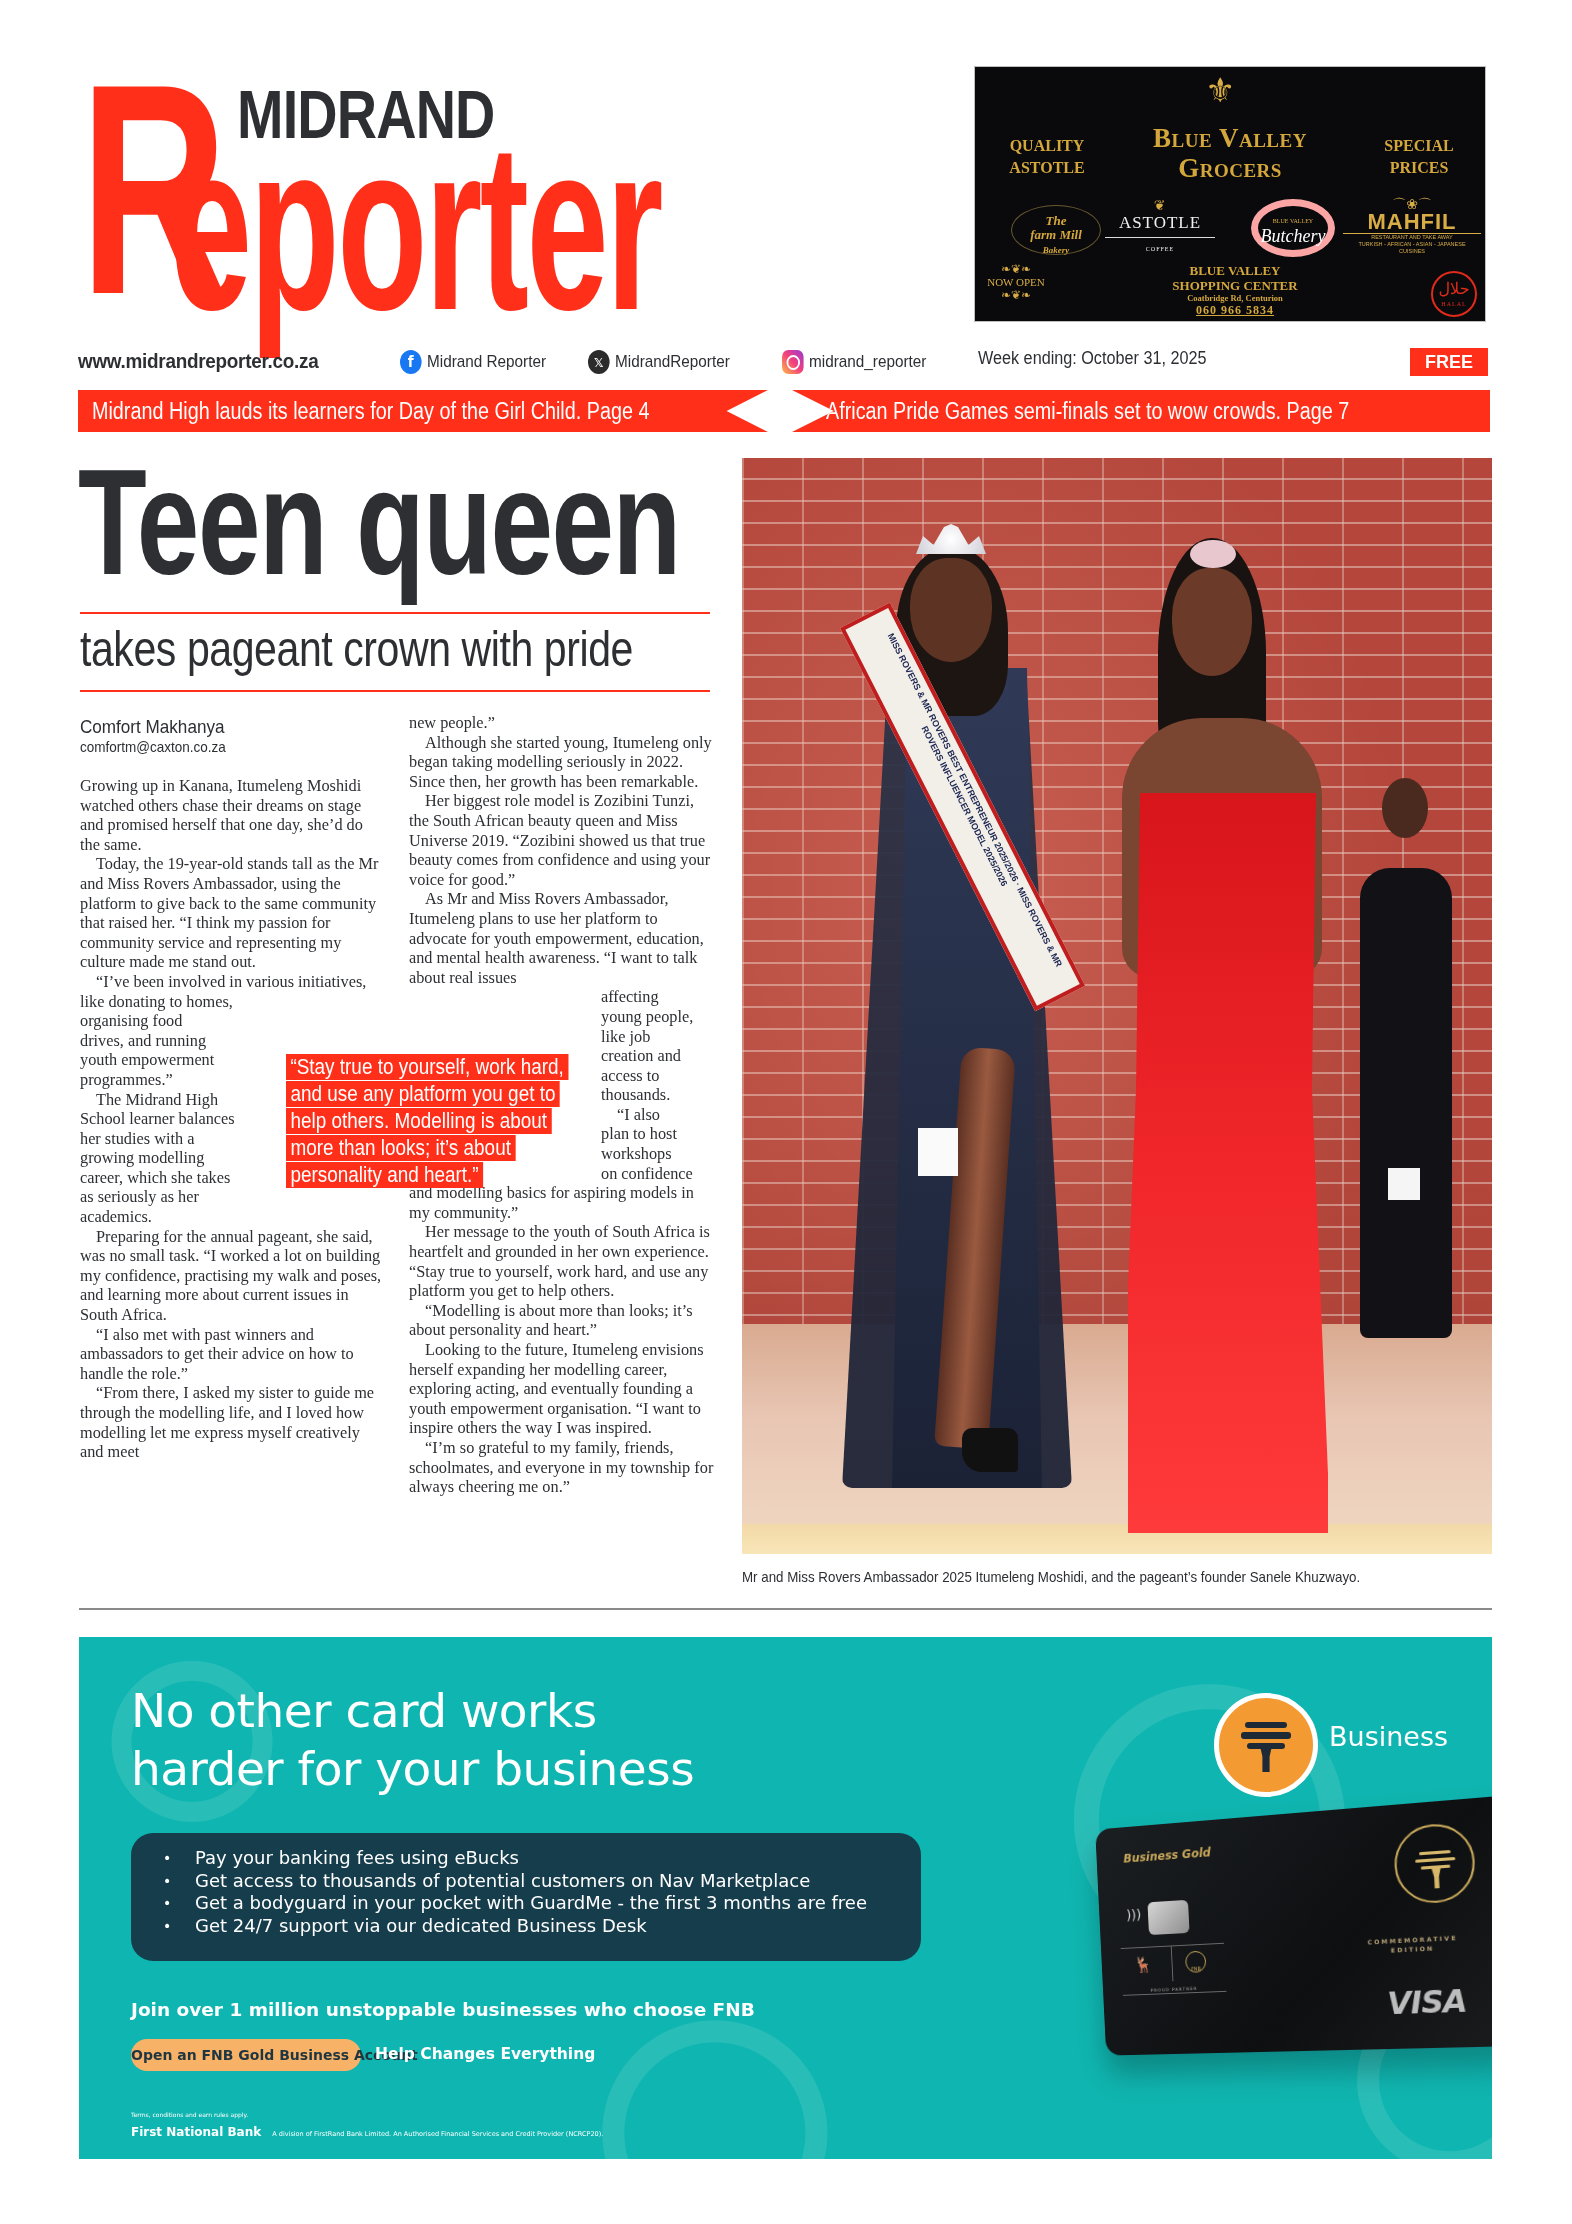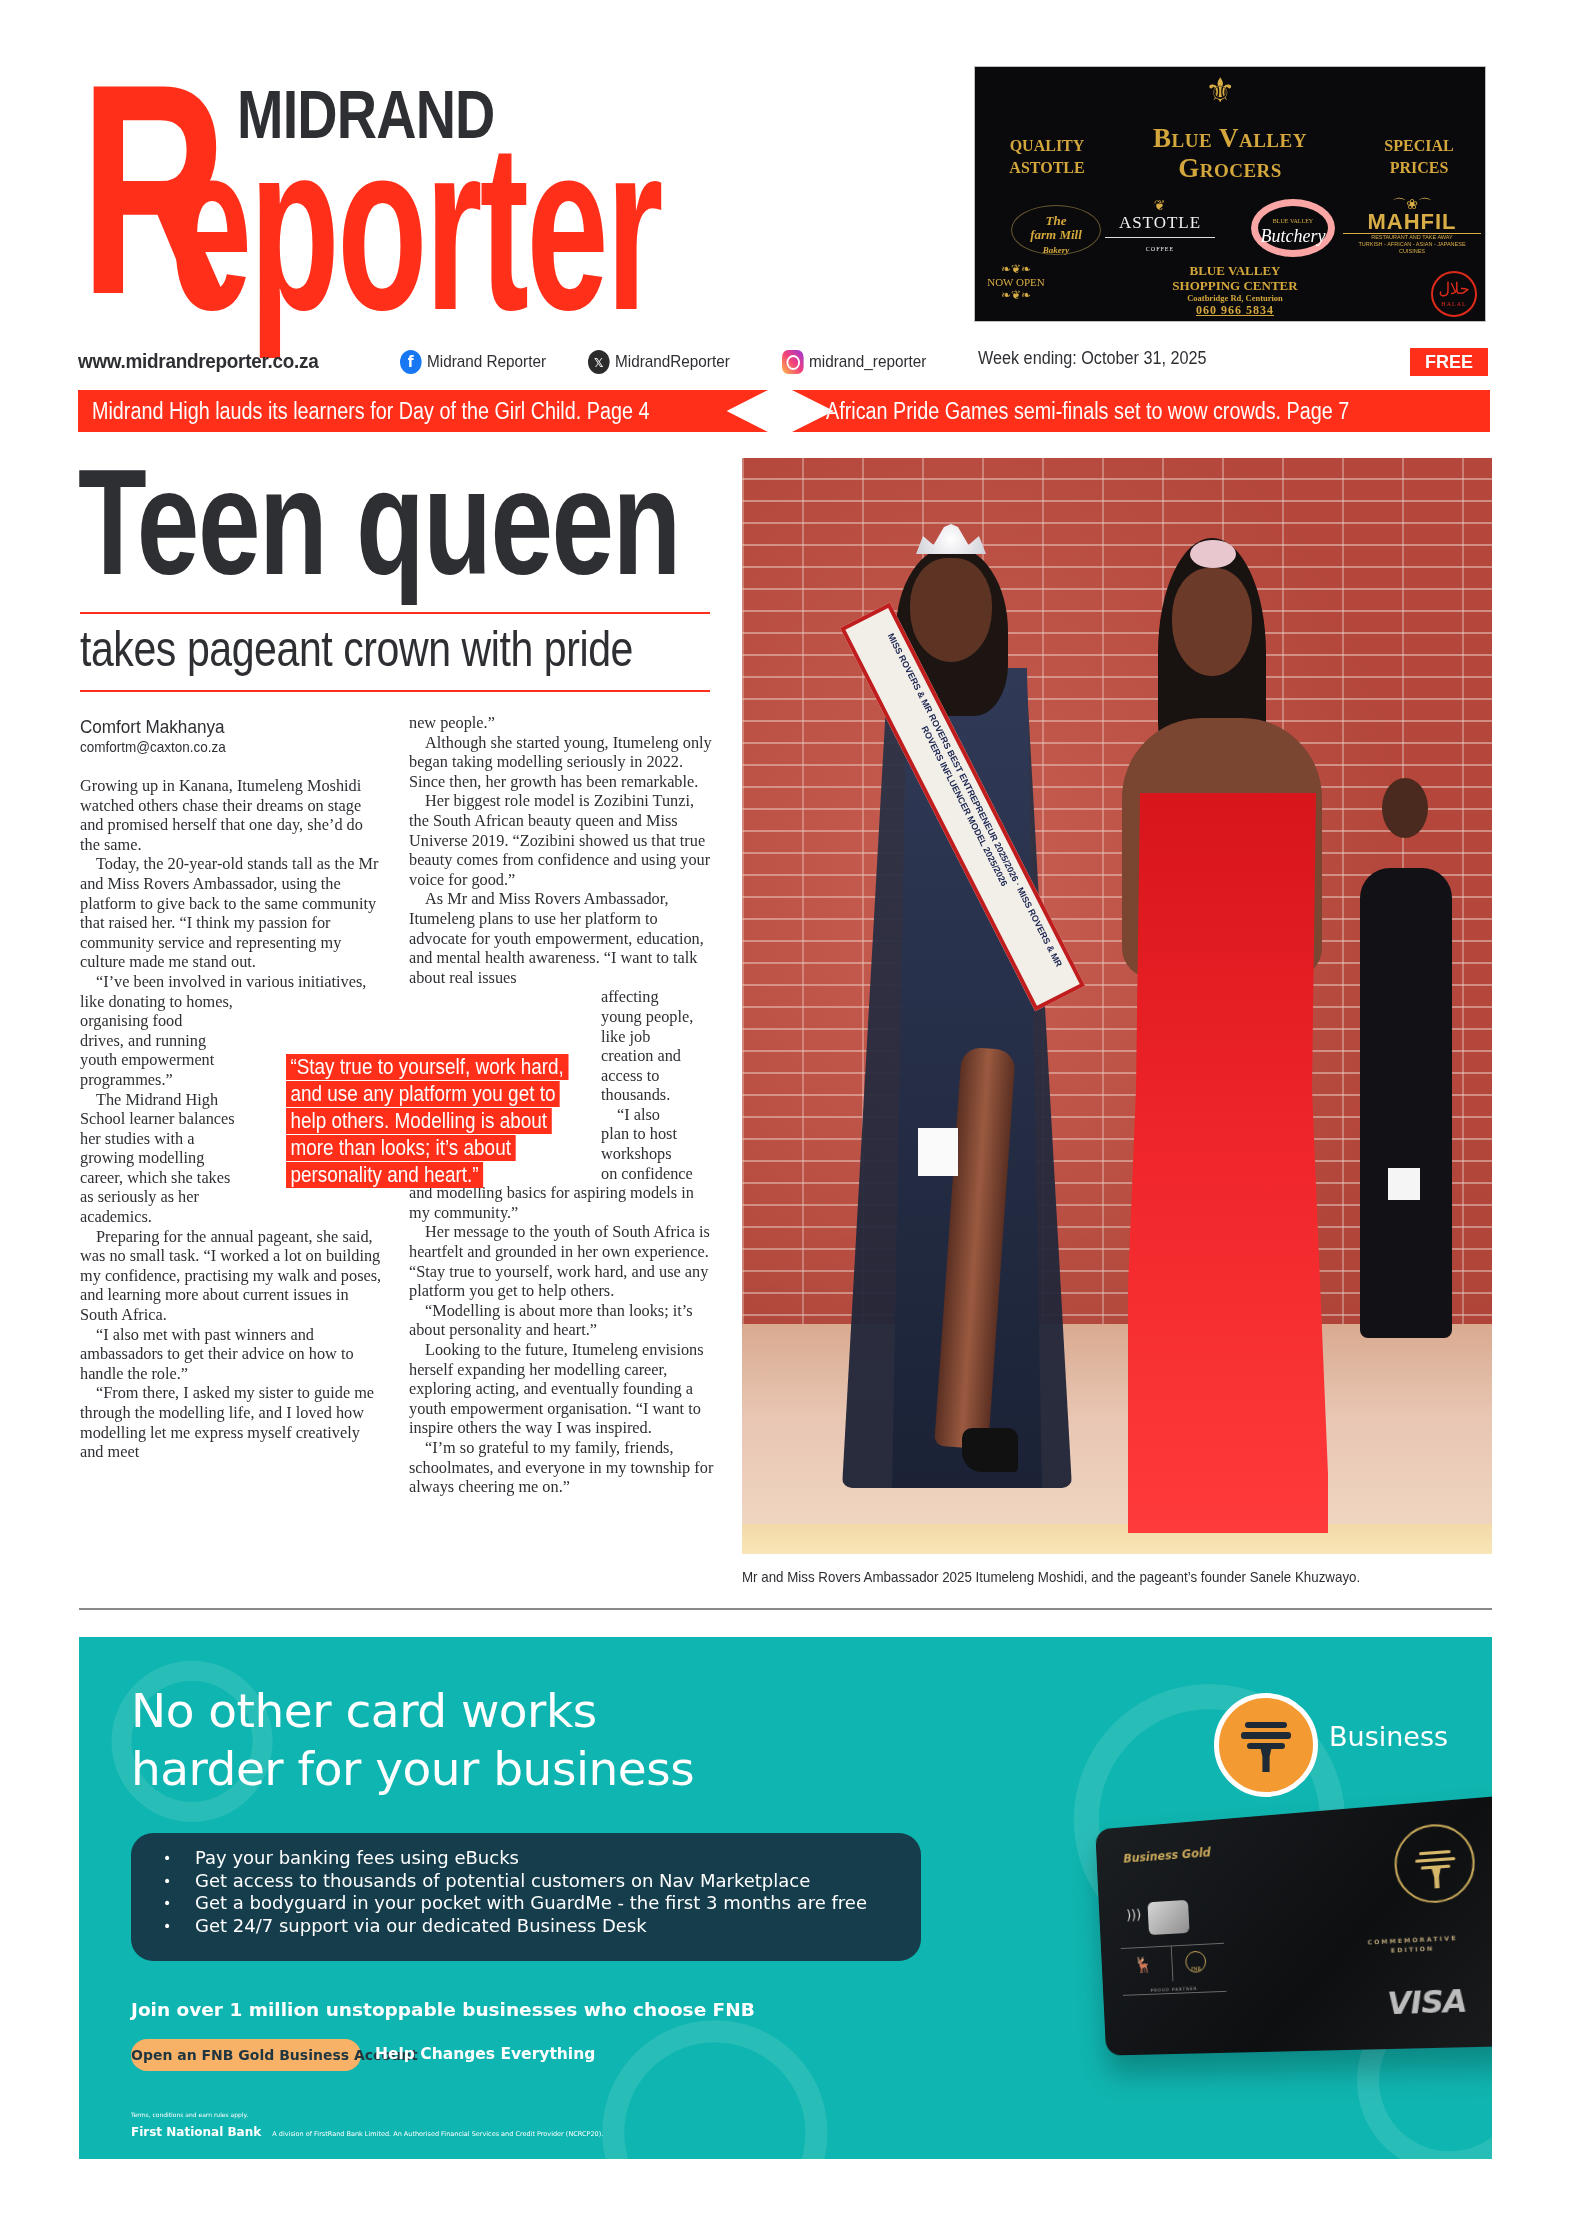--- a/index.html
+++ b/index.html
@@ -294,21 +294,21 @@
 <div class="subhead">takes pageant crown with pride</div>
 <div class="rule-red" style="top:690px"></div>
 
 <div class="byline">
   <span class="name">Comfort Makhanya</span>
   <span class="email">comfortm@caxton.co.za</span>
 </div>
 
 <div class="col col1">
   <p class="noindent">Growing up in Kanana, Itumeleng Moshidi watched others chase their dreams on stage and promised herself that one day, she’d do the same.</p>
-  <p>Today, the 20-year-old stands tall as the Mr and Miss Rovers Ambassador, using the platform to give back to the same community that raised her. “I think my passion for community service and representing my culture made me stand out.</p>
+  <p>Today, the 19-year-old stands tall as the Mr and Miss Rovers Ambassador, using the platform to give back to the same community that raised her. “I think my passion for community service and representing my culture made me stand out.</p>
   <p>“I’ve been involved in various initiatives, like donating to homes,</p>
   <div style="width:190px">
     <div>organising food</div>
     <div>drives, and running</div>
     <div>youth empowerment</div>
     <div>programmes.”</div>
     <div style="padding-left:16px">The Midrand High</div>
     <div>School learner balances</div>
     <div>her studies with a</div>
     <div>growing modelling</div>

